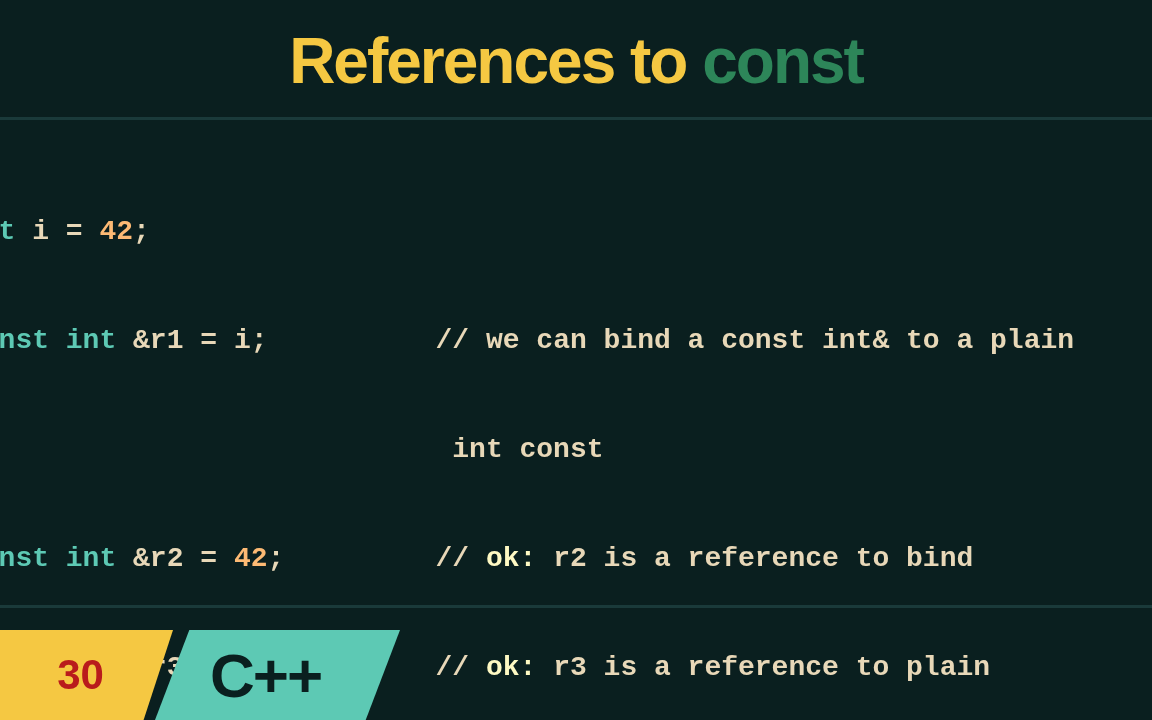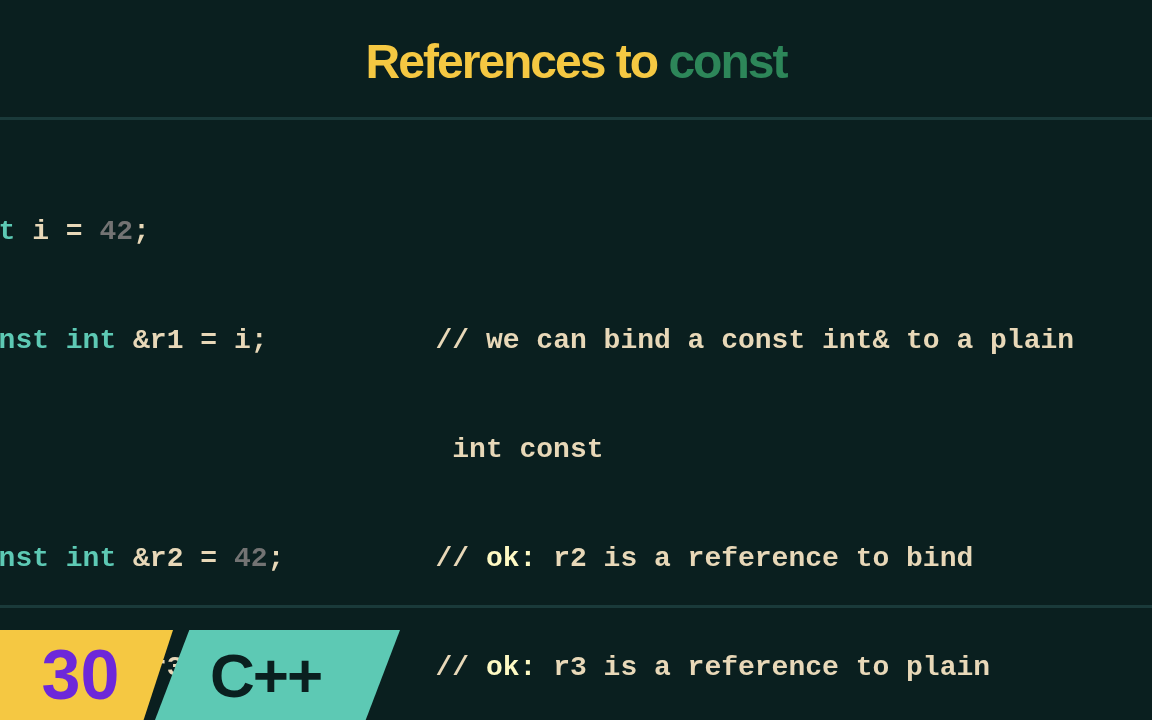--- a/index.html
+++ b/index.html
@@ -15,38 +15,38 @@
     width: 100%;
     height: 120px;
     display: flex;
     align-items: center;
     justify-content: center;
     border-bottom: 3px solid #1a3a3a;
     padding-top: 5px;
   }
   .header-text {
     font-family: 'Arial Black', 'Impact', sans-serif;
-    font-size: 48px;
+    font-size: 64px;
     font-weight: 900;
     letter-spacing: -2px;
   }
   .header-yellow { color: #f5c842; }
   .header-green { color: #2d8659; }
   .code-area {
     padding: 30px 0 0 0;
     font-size: 28px;
     line-height: 1.95;
     font-weight: bold;
     white-space: pre;
     margin-left: -35px;
   }
   .tk-type { color: #5dc9b4; }
   .tk-var { color: #e8d8b8; }
   .tk-op { color: #e8d8b8; }
-  .tk-num { color: #737373; }
+  .tk-num { color: #fdba74; }
   .tk-kw { color: #5dc9b4; }
   .tk-cmt { color: #e8d8b8; }
   .tk-ok { color: #fef9c3; }
   .footer {
     position: absolute;
     bottom: 0;
     left: 0;
     width: 100%;
     border-top: 3px solid #1a3a3a;
     height: 115px;
@@ -58,23 +58,23 @@
     width: 173px;
     height: 90px;
     background: #f5c842;
     clip-path: polygon(0 0, 100% 0, 83% 100%, 0 100%);
     display: flex;
     align-items: center;
     justify-content: center;
   }
   .num-shape span {
     font-family: 'Arial Black', sans-serif;
-    font-size: 70px;
+    font-size: 42px;
     font-weight: 900;
-    color: #6d28d9;
+    color: #b91c1c;
     margin-left: -12px;
   }
   .lang-shape {
     position: absolute;
     bottom: 0;
     left: 155px;
     width: 245px;
     height: 90px;
     background: #5dc9b4;
     clip-path: polygon(14% 0, 100% 0, 86% 100%, 0 100%);

